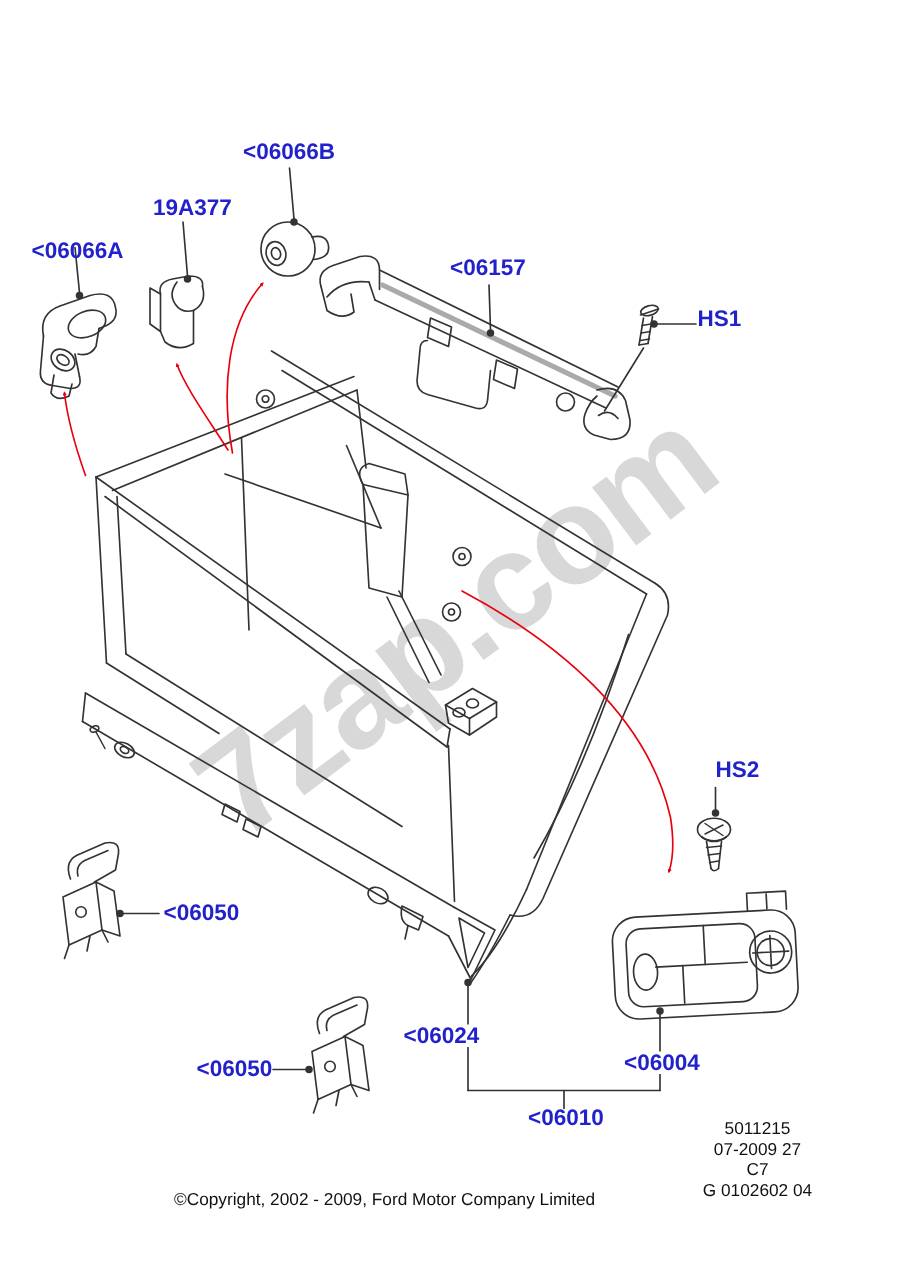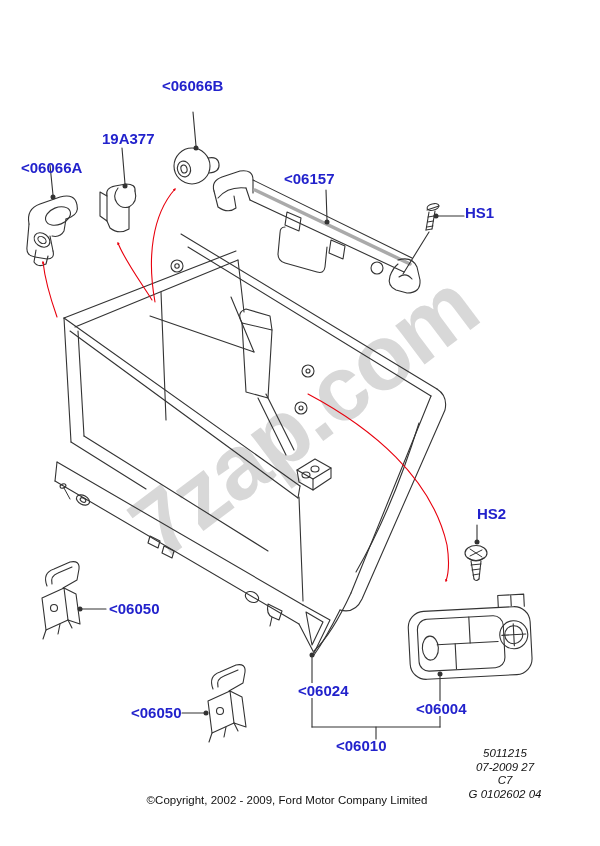--- a/index.html
+++ b/index.html
@@ -25,22 +25,22 @@
   .lineart .arrow { stroke:var(--arrow-red,#e8000d); fill:none; }
   .plabel {
     position:absolute; color:var(--label-blue,#2222cc);
     font-size:15px; font-weight:bold; white-space:nowrap; line-height:15px;
     cursor:pointer;
   }
   .plabel.knockout { background:#fff; padding:0 2px; }
   .ftext {
     position:absolute; color:#111; font-size:11.5px; line-height:13.5px;
   }
-  .infoblock { left:440px; top:747px; width:130px; text-align:center;font-style:italic; }
-  .copyright { left:116px; top:794px; width:342px; text-align:center; }
+  .infoblock { left:440px; top:747px; width:130px; text-align:center; }
+  .copyright { left:116px; top:794px; width:342px; }
 </style>
 </head>
 <body>
 
 <div class="page">
 
   <div class="wm">7zap.com</div>
 
   <svg class="lineart" width="600" height="846" viewBox="0 0 600 846">
     <defs>
@@ -221,29 +221,29 @@
       <circle class="dot" cx="477" cy="542" r="2.5"></circle>
       <circle class="dot" cx="80" cy="609" r="2.5"></circle>
       <circle class="dot" cx="206" cy="713" r="2.5"></circle>
       <circle class="dot" cx="312" cy="655" r="2.5"></circle>
       <circle class="dot" cx="440" cy="674" r="2.5"></circle>
     </g>
   </svg>
 
   <div class="plabel" style="left:21px;top:160px">&lt;06066A</div>
   <div class="plabel" style="left:102px;top:131px">19A377</div>
-  <div class="plabel" style="left:162px;top:78px">&lt;06066B</div>
-  <div class="plabel" style="left:284px;top:171px">&lt;06157</div>
+  <div class="plabel" style="left:162px;top:94px">&lt;06066B</div>
+  <div class="plabel" style="left:300px;top:171px">&lt;06157</div>
   <div class="plabel" style="left:465px;top:205px">HS1</div>
   <div class="plabel" style="left:477px;top:506px">HS2</div>
   <div class="plabel" style="left:109px;top:601px">&lt;06050</div>
   <div class="plabel" style="left:131px;top:705px">&lt;06050</div>
-  <div class="plabel knockout" style="left:296px;top:683px">&lt;06024</div>
+  <div class="plabel knockout" style="left:267px;top:683px">&lt;06024</div>
   <div class="plabel knockout" style="left:414px;top:701px">&lt;06004</div>
-  <div class="plabel" style="left:336px;top:738px">&lt;06010</div>
+  <div class="plabel" style="left:352px;top:738px">&lt;06010</div>
 
   <div class="ftext infoblock">
     <div>5011215</div>
     <div>07-2009 27</div>
     <div>C7</div>
     <div>G 0102602 04</div>
   </div>
 
   <div class="ftext copyright">©Copyright, 2002 - 2009, Ford Motor Company Limited</div>
 

